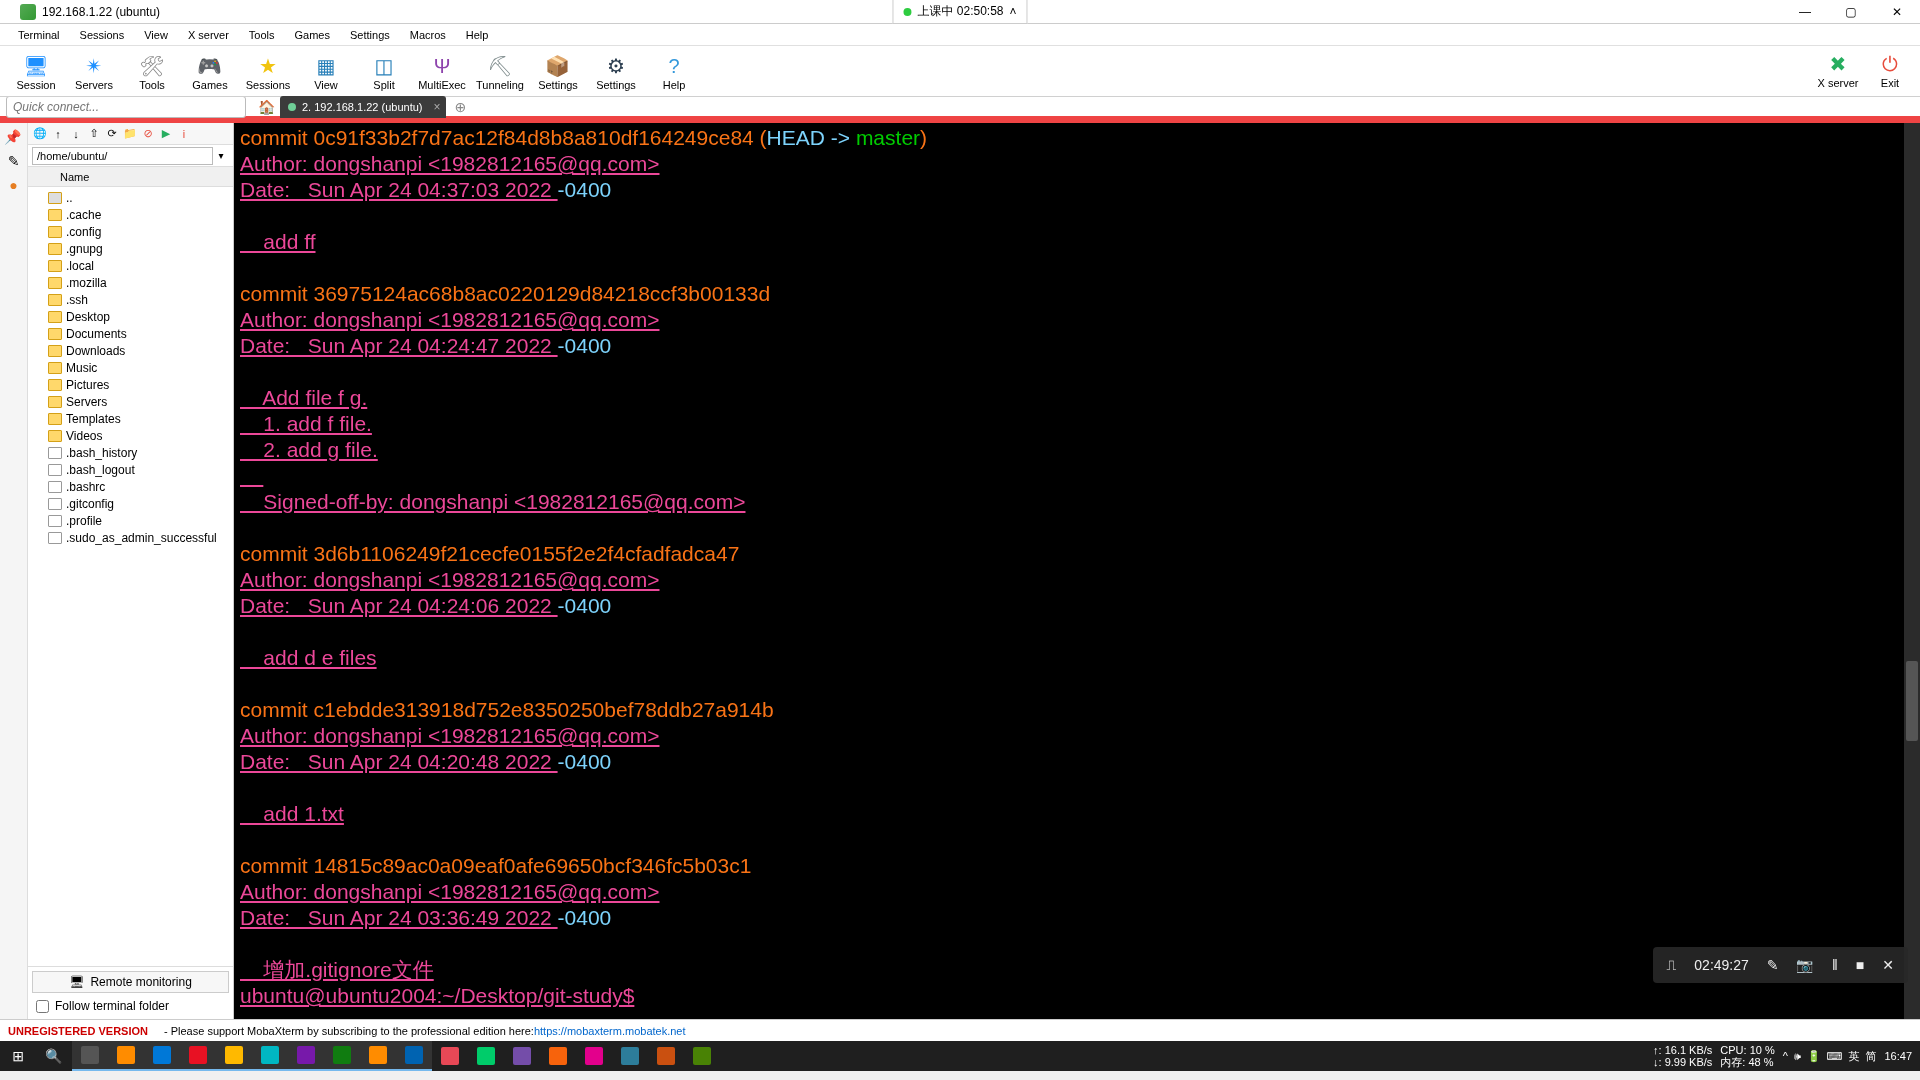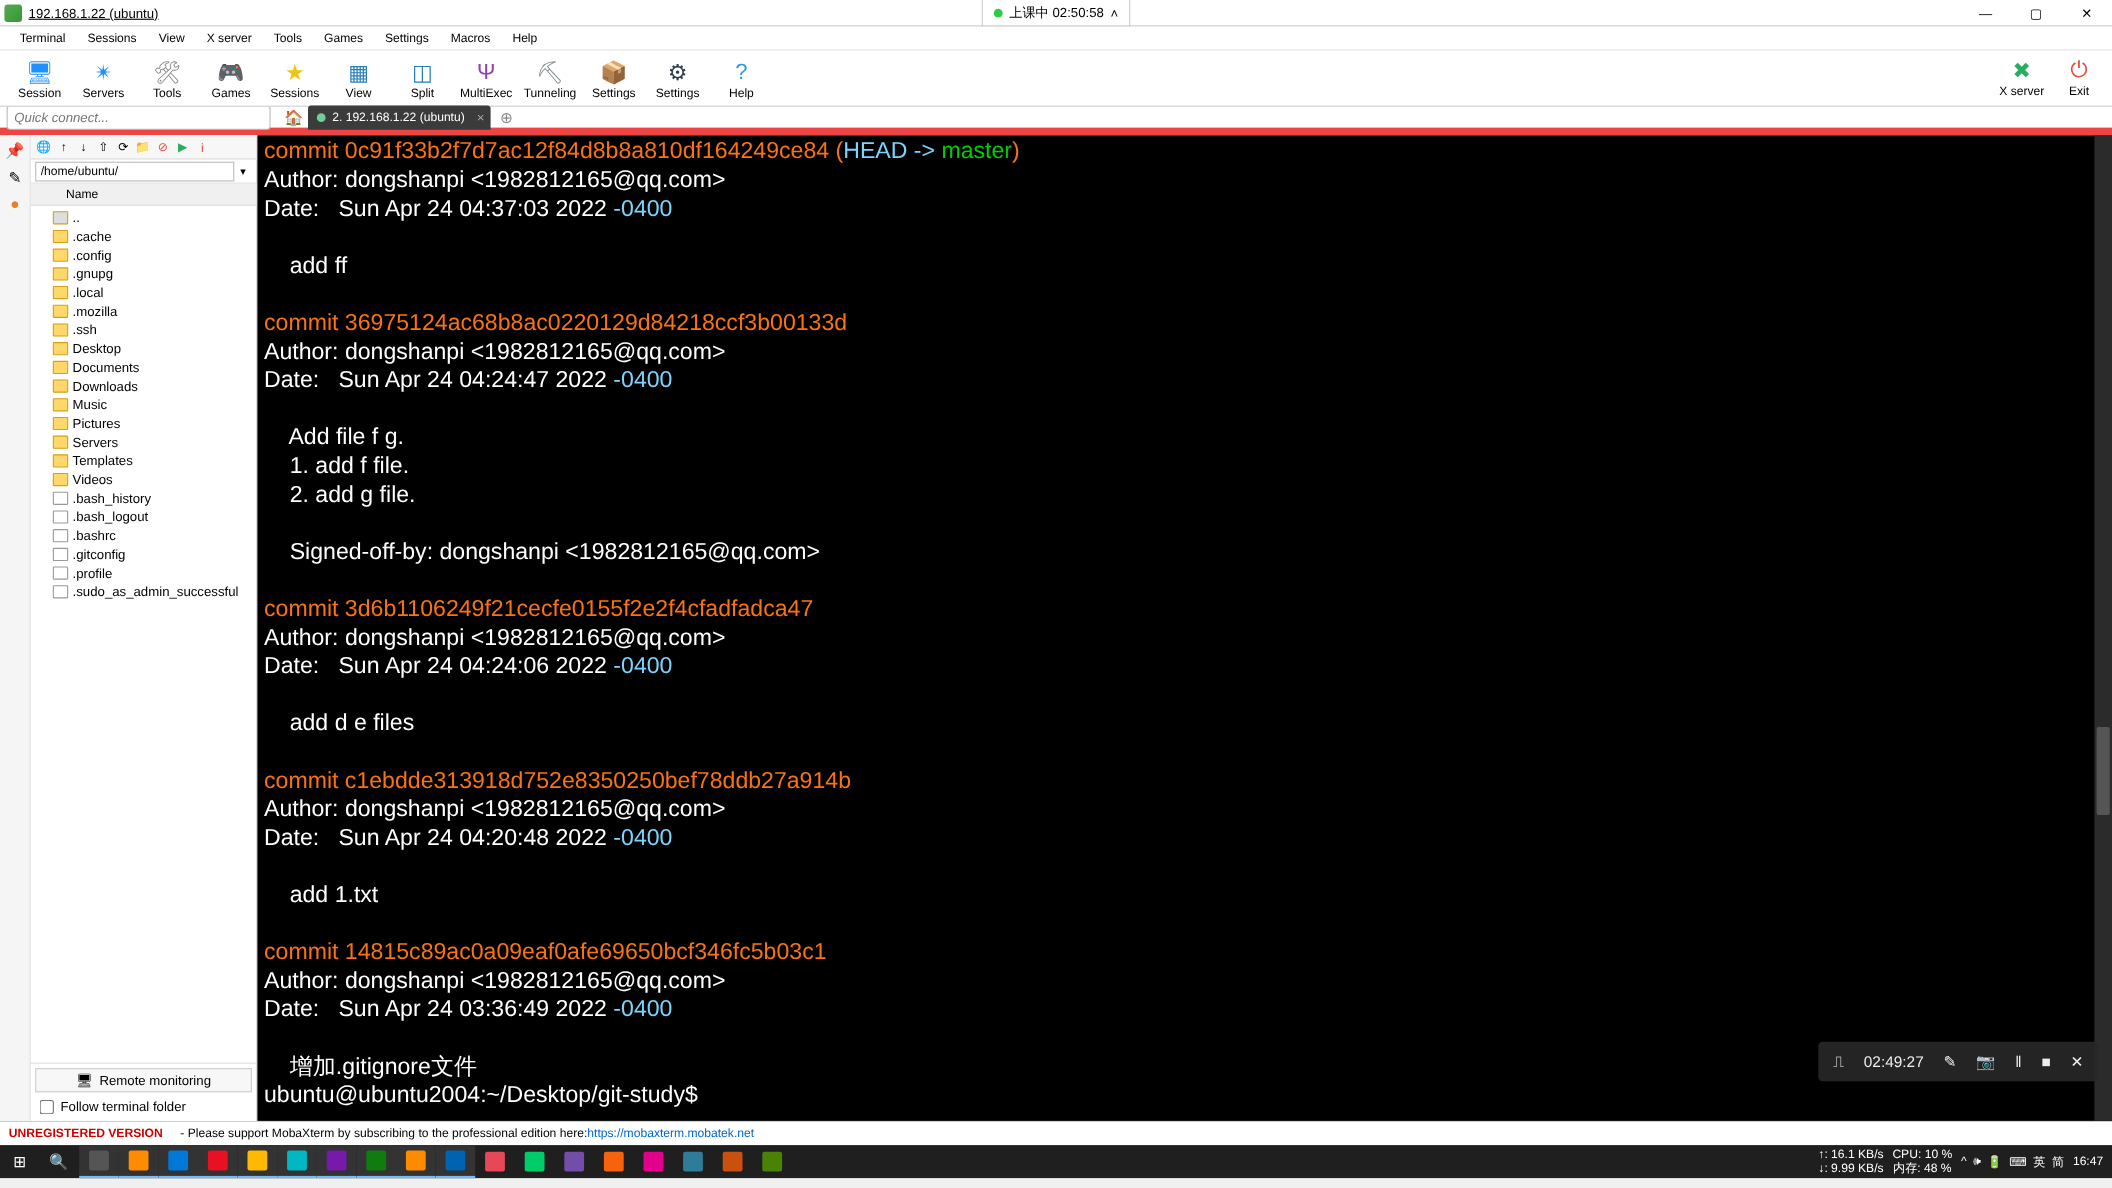--- a/index.html
+++ b/index.html
@@ -1,19 +1,19 @@
 <!DOCTYPE html>
 <html><head>
 <meta charset="utf-8">
 <style>
 * { margin: 0; padding: 0; box-sizing: border-box; font-family: "Segoe UI", Tahoma, sans-serif; }
 html, body { width: 1920px; height: 1080px; overflow: hidden; background: #f0f0f0; }
 
 
-.titlebar { height: 24px; background: #fff; border-bottom: 1px solid #ccc; display: flex; align-items: center; font-size: 12px; padding-left: 4px; position: relative; text-decoration: underline; }
+.titlebar { height: 24px; background: #fff; border-bottom: 1px solid #ccc; display: flex; align-items: center; font-size: 12px; padding-left: 20px; position: relative; }
 .titlebar .moba-icon { width: 16px; height: 16px; background: linear-gradient(135deg,#5a5 0%,#393 100%); border-radius: 3px; margin-right: 6px; }
 .titlebar .win-controls { position: absolute; right: 0; top: 0; display: flex; }
 .titlebar .win-controls span { width: 46px; height: 24px; display: flex; align-items: center; justify-content: center; font-size: 12px; cursor: pointer; }
 .titlebar .center-badge { position: absolute; left: 50%; transform: translateX(-50%); top: 0; height: 24px; display: flex; align-items: center; gap: 6px; background: #fff; border: 1px solid #ccc; border-top: none; padding: 0 10px; font-size: 12px; }
 .titlebar .center-badge .dot { width: 8px; height: 8px; background: #2ecc40; border-radius: 50%; }
 
 
 .menubar { height: 22px; background: #fff; display: flex; align-items: center; font-size: 11px; padding-left: 8px; border-bottom: 1px solid #e0e0e0; }
 .menubar span { padding: 2px 10px; cursor: pointer; }
 
@@ -56,40 +56,40 @@
 .tree-item.up .fico { background: #ddd; }
 .sb-bottom { border-top: 1px solid #ddd; padding: 4px; display: flex; flex-direction: column; gap: 4px; margin-top: auto; }
 .remote-mon { height: 22px; background: #f7f7f7; border: 1px solid #ccc; display: flex; align-items: center; justify-content: center; gap: 6px; font-size: 12px; cursor: pointer; }
 .follow { display: flex; align-items: center; gap: 6px; font-size: 12px; padding: 2px 4px; }
 
 
 .terminal { flex: 1; background: #000; color: #ddd; font-family: Consolas, "Courier New", monospace; font-size: 21px; line-height: 26px; padding: 2px 6px; white-space: pre; overflow: hidden; position: relative; }
 .t-yellow { color: #f97316; }
 .t-cyan { color: #7dd3fc; }
 .t-green { color: #00cc00; }
-.t-white { color: #ffffff; }
+.t-white { color: #ec4899; text-decoration: underline; }
 .scrollbar { position: absolute; right: 0; top: 0; width: 16px; height: 100%; background: #2b2b2b; }
 .scrollbar .thumb { position: absolute; left: 2px; right: 2px; top: 60%; height: 80px; background: #555; border-radius: 2px; }
 
 
 .rec-controls { position: absolute; right: 12px; bottom: 36px; height: 36px; background: rgba(40,40,40,.9); border-radius: 4px; display: flex; align-items: center; gap: 18px; padding: 0 14px; color: #eee; font-size: 14px; }
 .rec-controls span { cursor: pointer; }
 
 
 .footer-notice { height: 22px; background: #fff; font-size: 11px; display: flex; align-items: center; padding: 0 8px; border-top: 1px solid #ccc; }
 .footer-notice .unreg { color: #c00; font-weight: bold; margin-right: 16px; }
 .footer-notice a { color: #06c; text-decoration: none; }
 
 
 .taskbar { height: 30px; background: #1f1f1f; display: flex; align-items: center; font-size: 12px; color: #fff; position: relative; }
 .taskbar .tbtn { width: 36px; height: 30px; display: flex; align-items: center; justify-content: center; cursor: pointer; }
 .taskbar .tbtn .sq { width: 18px; height: 18px; background: #444; border-radius: 2px; }
 .taskbar .tbtn.active { border-bottom: 2px solid #76b9ed; background: #333; }
 .taskbar .right { position: absolute; right: 0; top: 0; height: 30px; display: flex; align-items: center; gap: 8px; padding: 0 8px; font-size: 11px; }
-.taskbar .right .stat { line-height: 12px; text-align: center; }
+.taskbar .right .stat { line-height: 12px; text-align: left; }
 .taskbar .right .tray { display: flex; align-items: center; gap: 6px; }
 </style>
 </head>
 <body>
 
 <div class="titlebar">
   <div class="moba-icon"></div>
   <span>192.168.1.22 (ubuntu)</span>
   <div class="center-badge">
     <span class="dot"></span>

